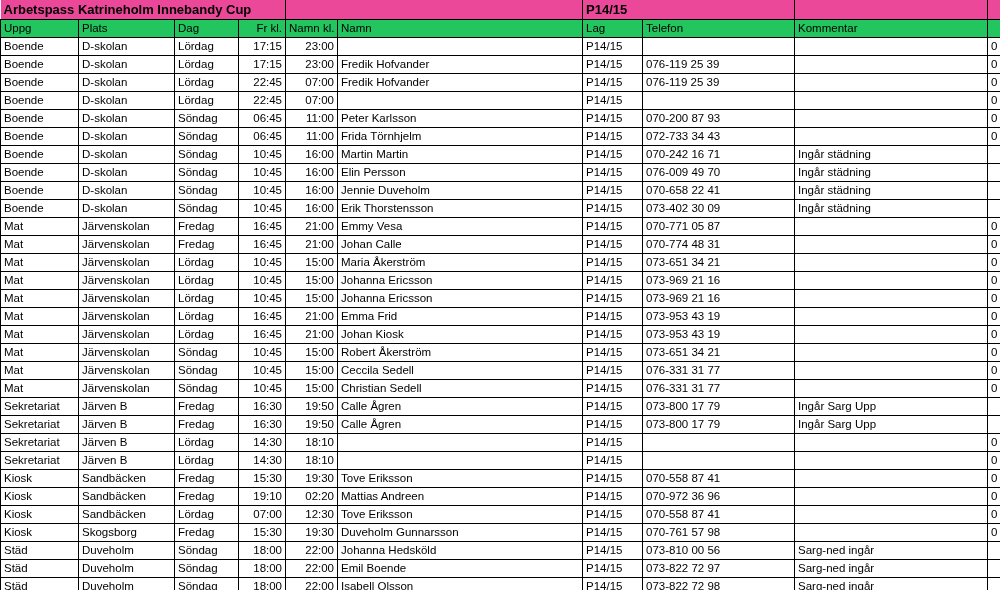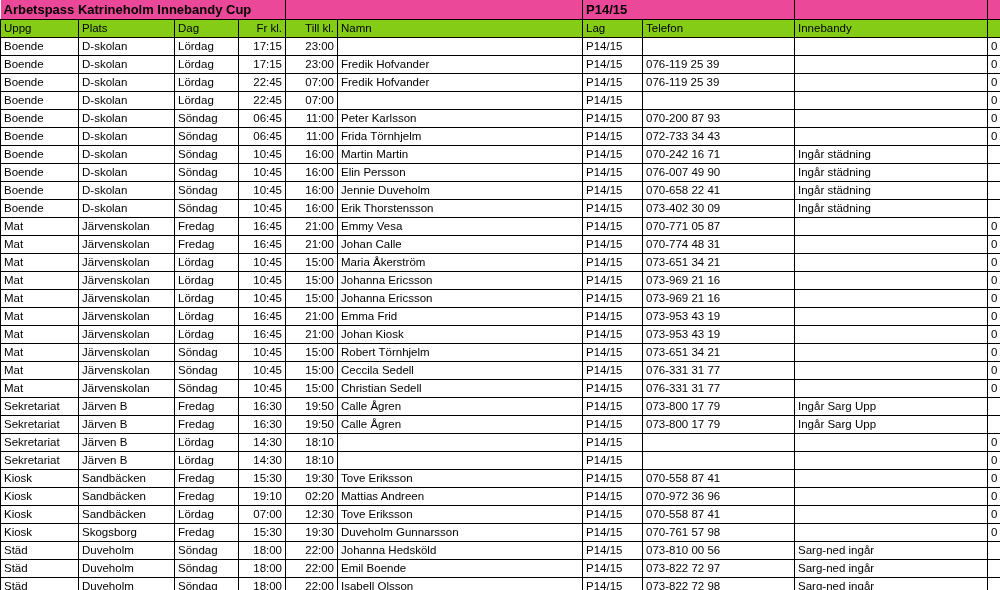--- a/index.html
+++ b/index.html
@@ -37,21 +37,21 @@
     height: 19px;
     line-height: 19px;
     font-weight: bold;
     font-size: 13px;
     background: #ec4899;
   }
   tr.title-row td.tcell {
     border-right: 1px solid #000000;
   }
   tr.header-row td {
-    background: #84cc16;
+    background: #22c55e;
     font-weight: normal;
   }
   td.yellow { background: #fbf8d8; }
   td.white { background: #ffffff; }
   .col-uppg   { width: 78px; }
   .col-plats  { width: 96px; }
   .col-dag    { width: 64px; }
   .col-fr     { width: 47px; }
   .col-till   { width: 52px; }
   .col-namn   { width: 245px; }
@@ -83,25 +83,25 @@
       <td colspan="2" class="tcell"></td>
       <td colspan="2" class="tcell">P14/15</td>
       <td class="tcell"></td>
       <td></td>
     </tr>
   <tr class="header-row">
         <td>Uppg</td>
         <td>Plats</td>
         <td>Dag</td>
         <td class="right">Fr kl.</td>
-        <td class="right">Till kl.</td>
+        <td class="right">Namn kl.</td>
         <td>Namn</td>
         <td>Lag</td>
         <td>Telefon</td>
-        <td>Innebandy</td>
+        <td>Kommentar</td>
         <td></td>
       </tr>
       <tr>
         <td class="yellow">Boende</td>
         <td class="yellow">D-skolan</td>
         <td class="yellow">Lördag</td>
         <td class="yellow right">17:15</td>
         <td class="yellow right">23:00</td>
         <td class="yellow"></td>
         <td class="yellow">P14/15</td>
@@ -182,21 +182,21 @@
         <td class="white right"></td>
       </tr>
       <tr>
         <td class="yellow">Boende</td>
         <td class="yellow">D-skolan</td>
         <td class="yellow">Söndag</td>
         <td class="yellow right">10:45</td>
         <td class="yellow right">16:00</td>
         <td class="yellow">Elin Persson</td>
         <td class="yellow">P14/15</td>
-        <td class="yellow">076-007 49 90</td>
+        <td class="yellow">076-009 49 70</td>
         <td class="white">Ingår städning</td>
         <td class="white right"></td>
       </tr>
       <tr>
         <td class="yellow">Boende</td>
         <td class="yellow">D-skolan</td>
         <td class="yellow">Söndag</td>
         <td class="yellow right">10:45</td>
         <td class="yellow right">16:00</td>
         <td class="yellow">Jennie Duveholm</td>
@@ -300,21 +300,21 @@
         <td class="yellow">073-953 43 19</td>
         <td class="white"></td>
         <td class="white right">0</td>
       </tr>
       <tr>
         <td class="yellow">Mat</td>
         <td class="yellow">Järvenskolan</td>
         <td class="yellow">Söndag</td>
         <td class="yellow right">10:45</td>
         <td class="yellow right">15:00</td>
-        <td class="yellow">Robert Törnhjelm</td>
+        <td class="yellow">Robert Åkerström</td>
         <td class="yellow">P14/15</td>
         <td class="yellow">073-651 34 21</td>
         <td class="white"></td>
         <td class="white right">0</td>
       </tr>
       <tr>
         <td class="yellow">Mat</td>
         <td class="yellow">Järvenskolan</td>
         <td class="yellow">Söndag</td>
         <td class="yellow right">10:45</td>

